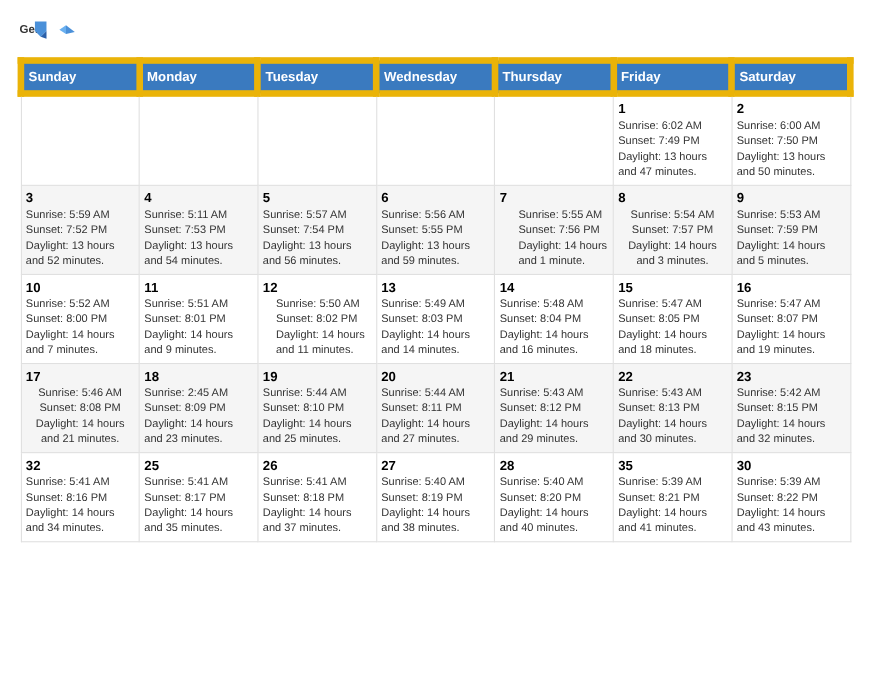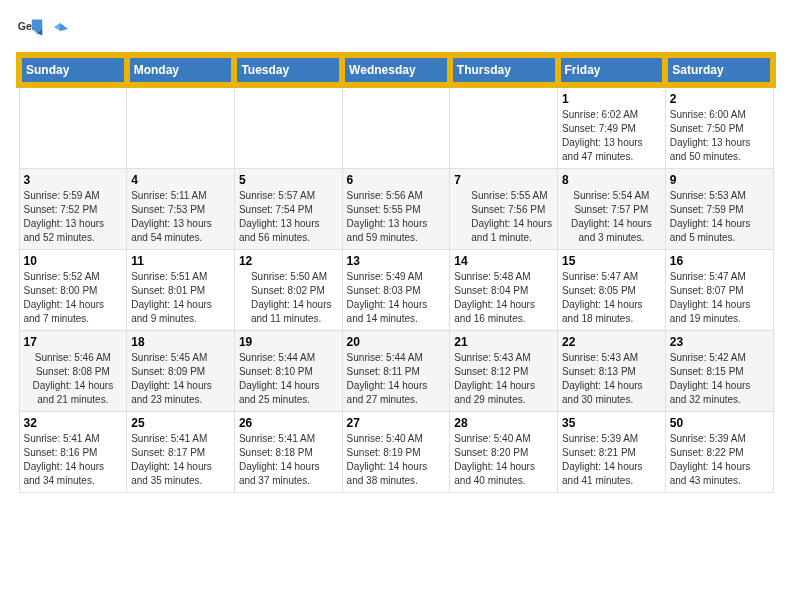--- a/index.html
+++ b/index.html
@@ -238,21 +238,21 @@
       </tr>
       <tr>
         <td>
           <div class="day-number">17</div>
           <div class="day-detail" style="white-space: pre-line; text-align: center;">Sunrise: 5:46 AM
 Sunset: 8:08 PM
 Daylight: 14 hours and 21 minutes.</div>
         </td>
         <td>
           <div class="day-number">18</div>
-          <div class="day-detail" style="white-space: pre-line;">Sunrise: 5:45 AM
+          <div class="day-detail" style="white-space: pre-line;">Sunrise: 2:45 AM
 Sunset: 8:09 PM
 Daylight: 14 hours and 23 minutes.</div>
         </td>
         <td>
           <div class="day-number">19</div>
           <div class="day-detail" style="white-space: pre-line;">Sunrise: 5:44 AM
 Sunset: 8:10 PM
 Daylight: 14 hours and 25 minutes.</div>
         </td>
         <td>
@@ -311,20 +311,20 @@
 Sunset: 8:20 PM
 Daylight: 14 hours and 40 minutes.</div>
         </td>
         <td>
           <div class="day-number">35</div>
           <div class="day-detail" style="white-space: pre-line;">Sunrise: 5:39 AM
 Sunset: 8:21 PM
 Daylight: 14 hours and 41 minutes.</div>
         </td>
         <td>
-          <div class="day-number">50</div>
+          <div class="day-number">30</div>
           <div class="day-detail" style="white-space: pre-line;">Sunrise: 5:39 AM
 Sunset: 8:22 PM
 Daylight: 14 hours and 43 minutes.</div>
         </td>
       </tr>
     </tbody>
 </table>
 
 </body></html>

